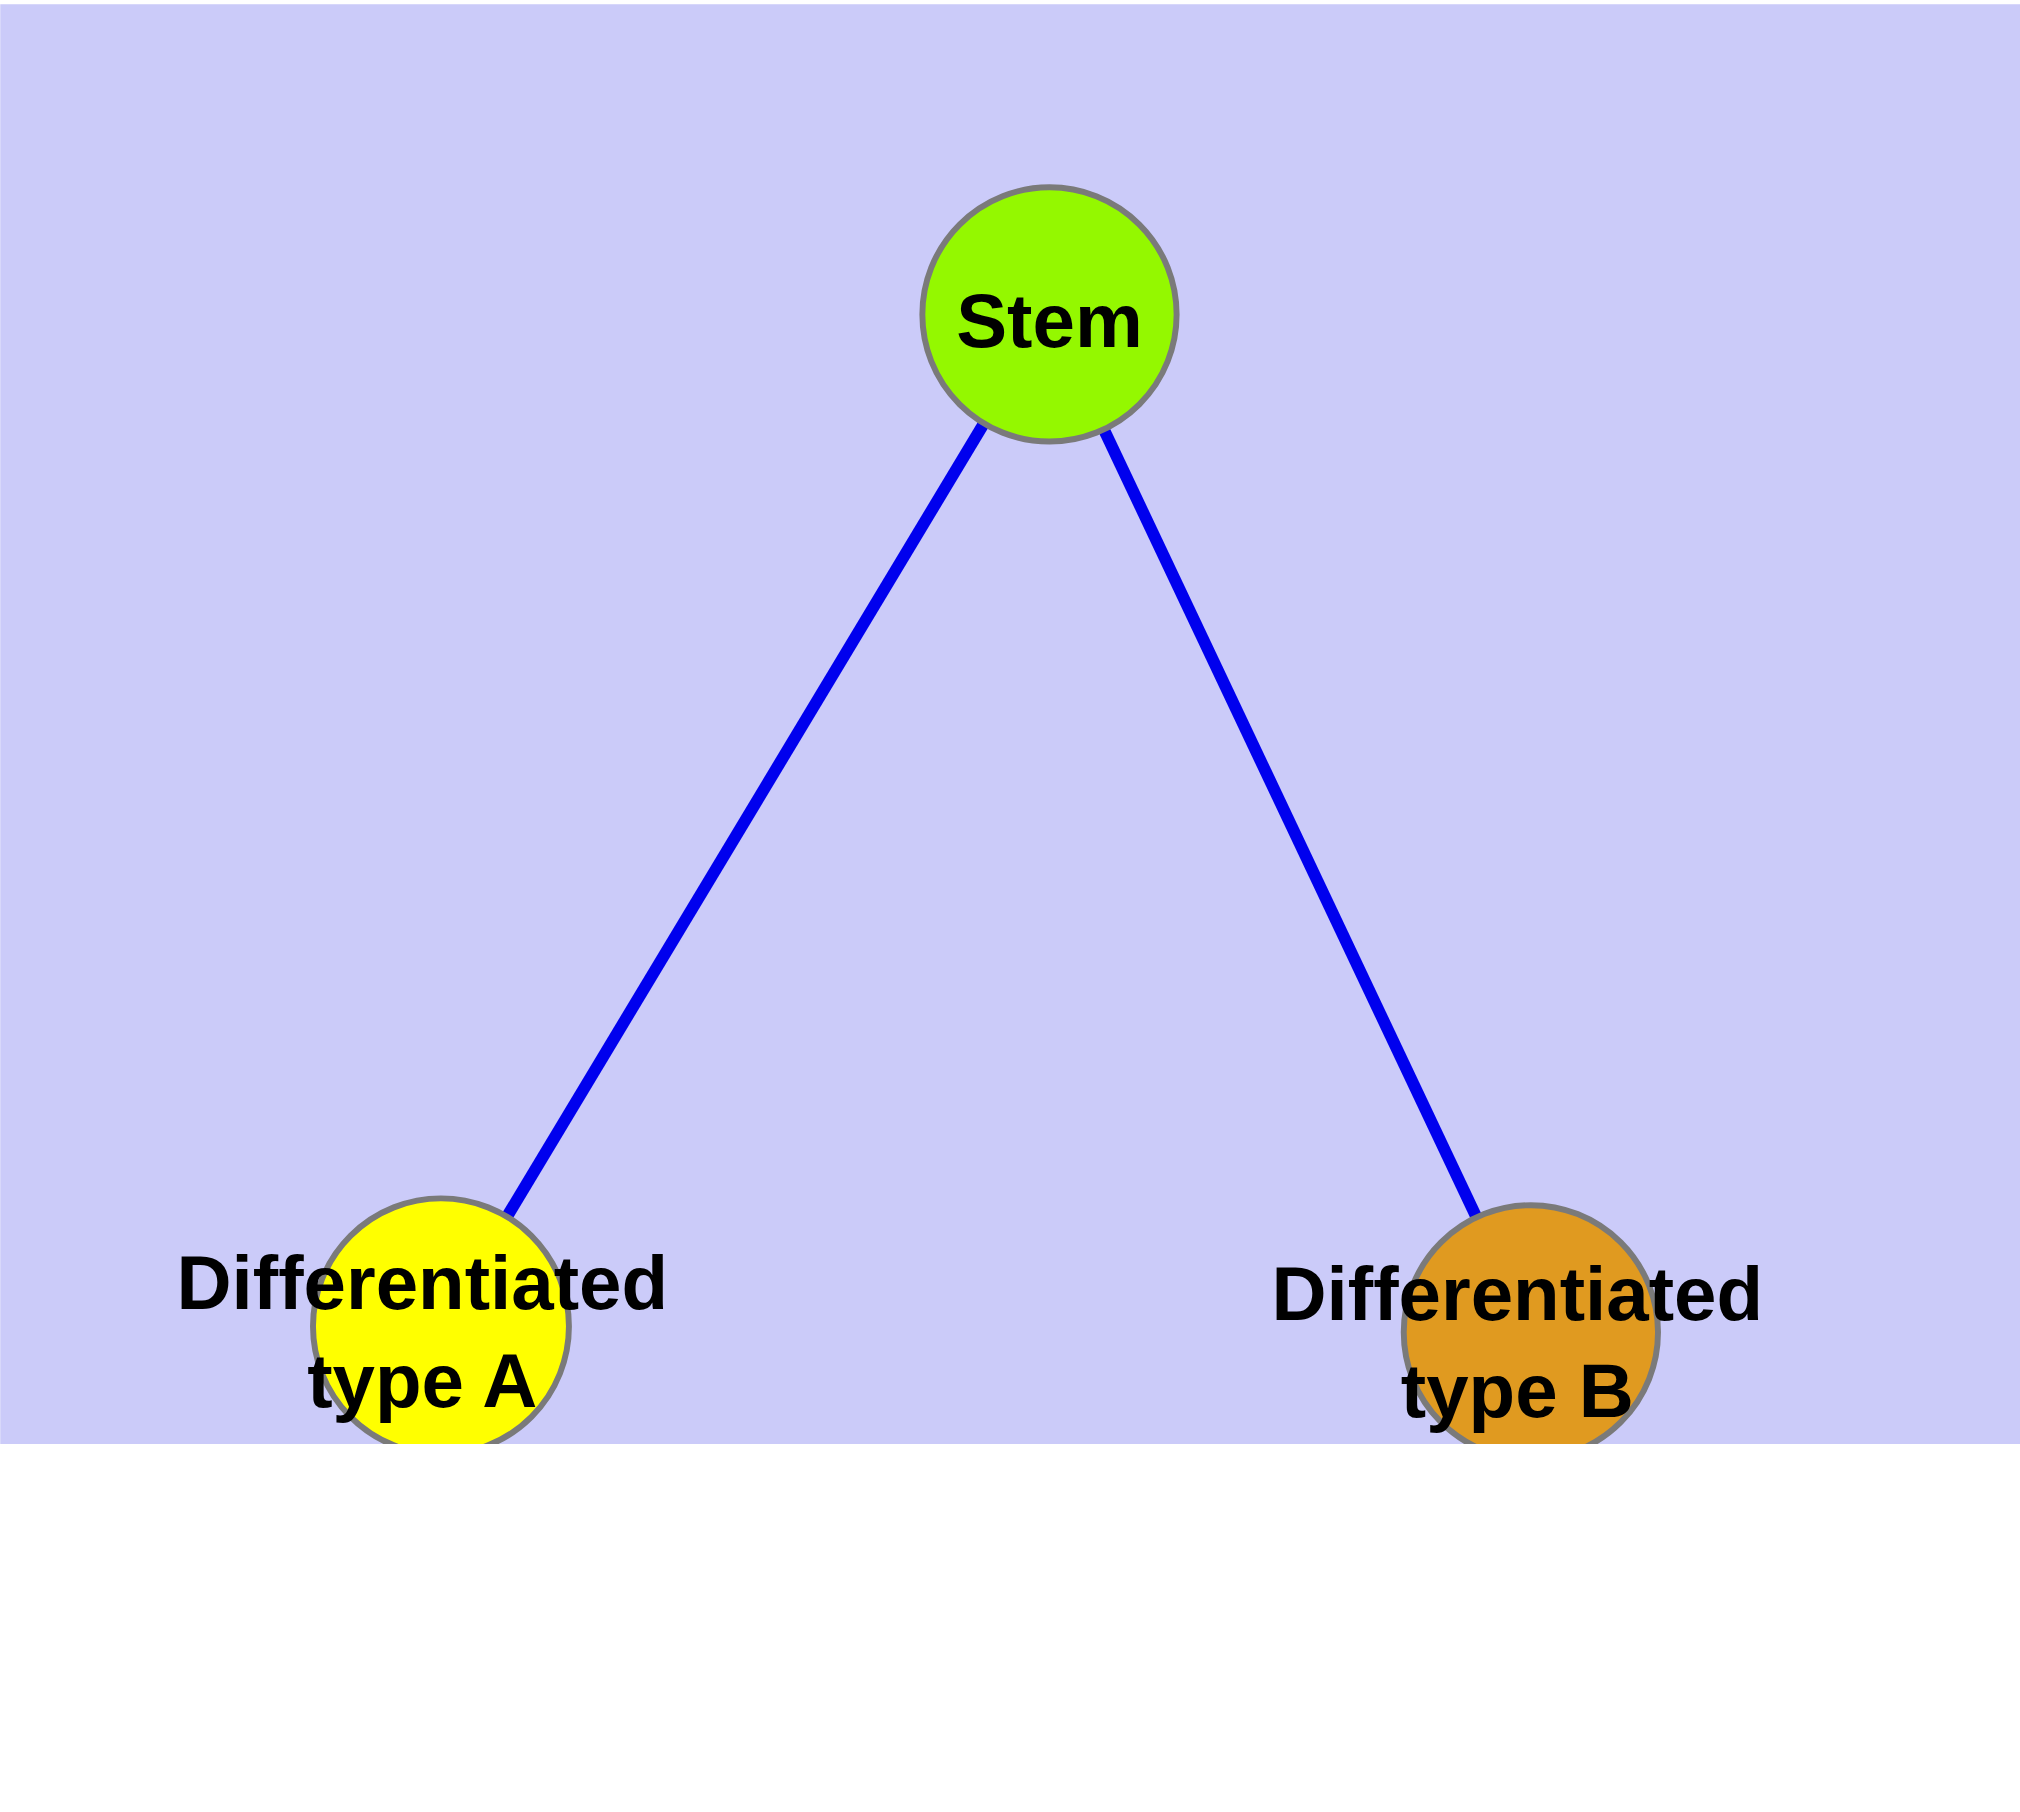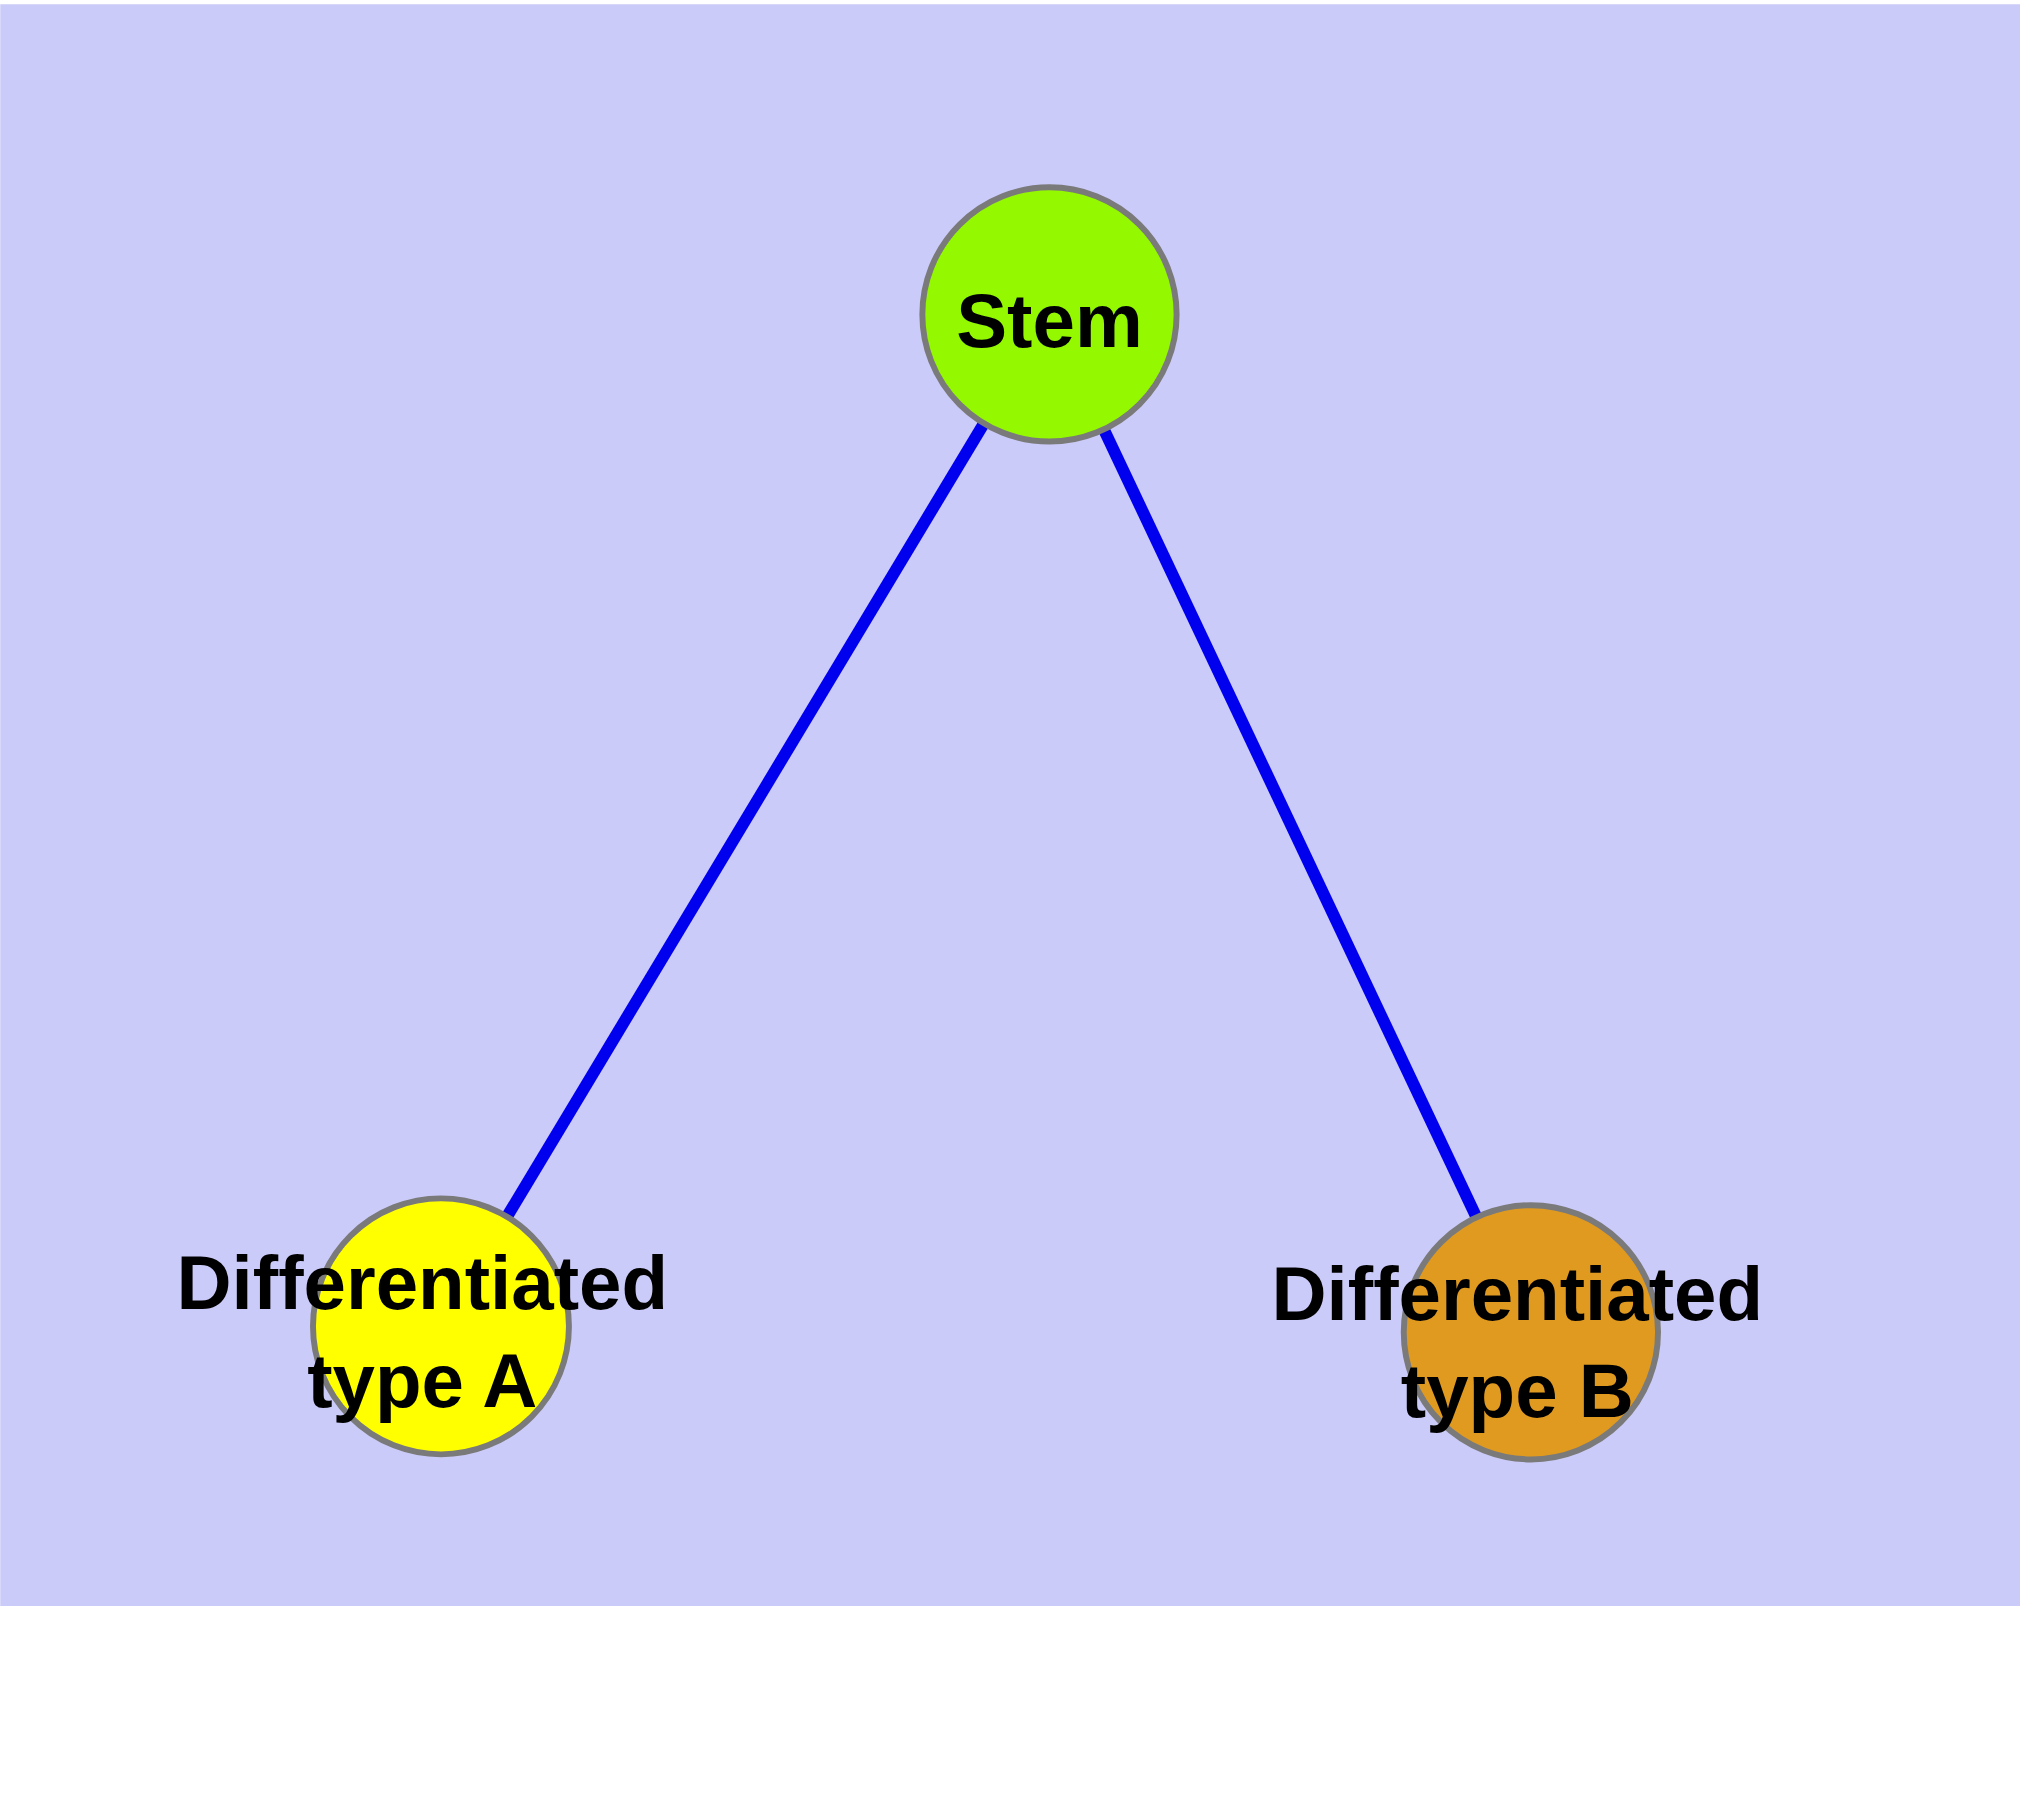--- a/index.html
+++ b/index.html
@@ -3,21 +3,21 @@
 <meta charset="utf-8">
 <style>
   html, body {
     margin: 0;
     padding: 0;
     background: #ffffff;
   }
   #stage {
     position: relative;
     width: 2021px;
-    height: 1606px;
+    height: 1444px;
     overflow: hidden;
     background: #ffffff;
     font-family: "Liberation Sans", sans-serif;
   }
   #graph-svg {
     display: block;
     position: absolute;
     left: 0;
     top: 0;
   }

